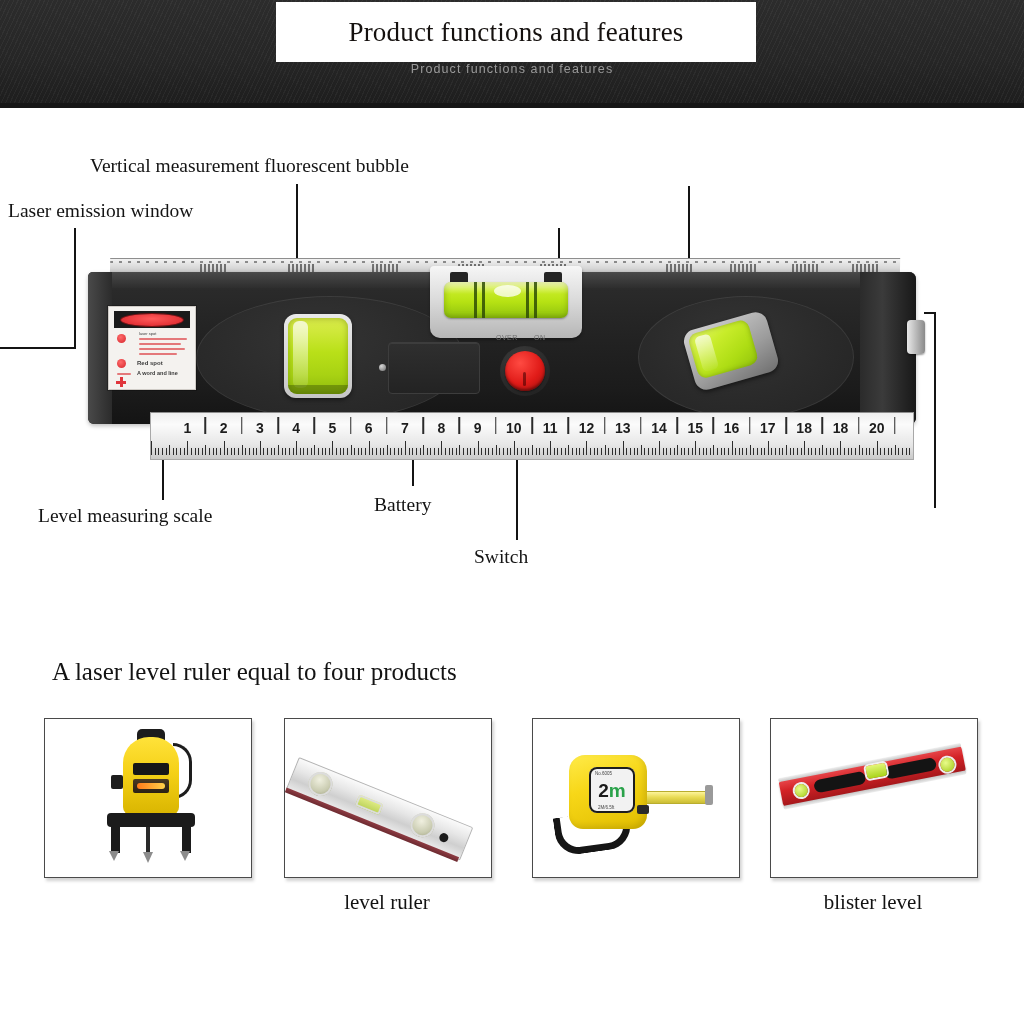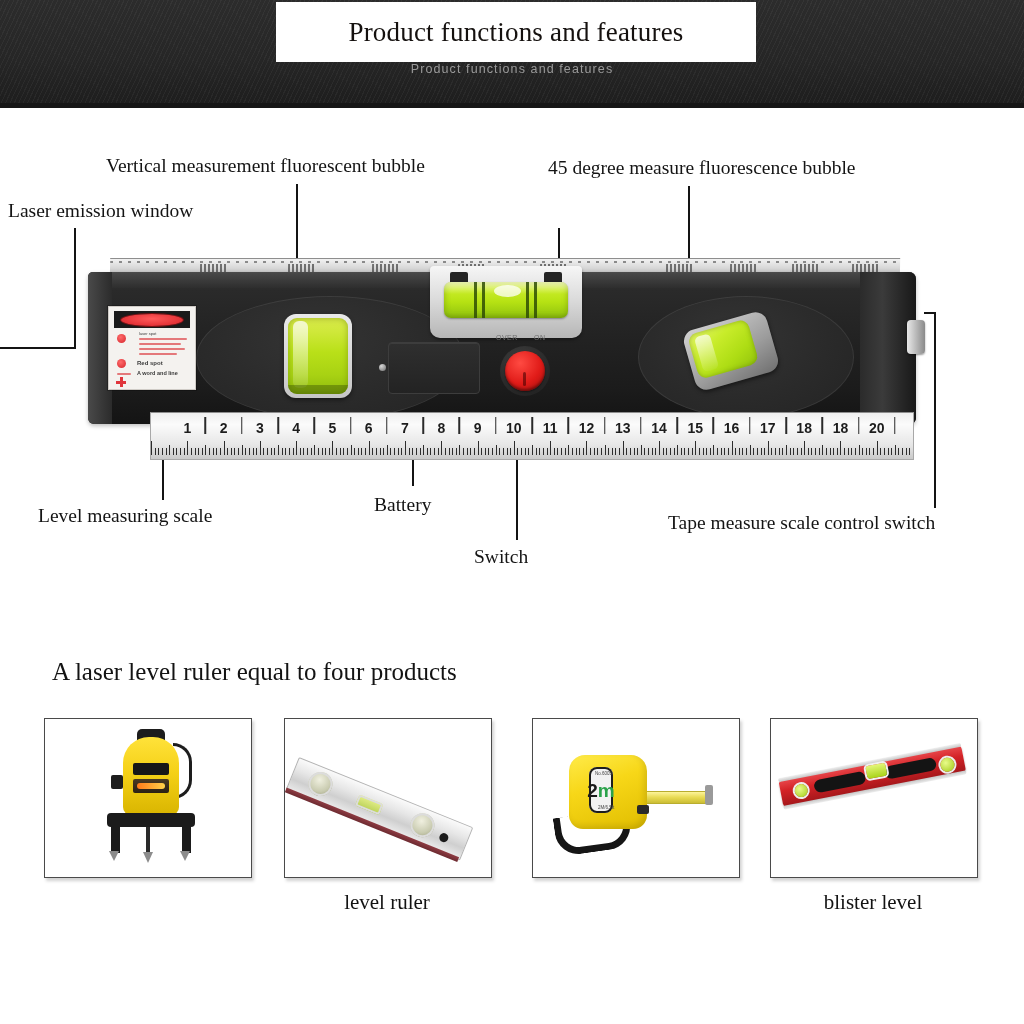--- a/index.html
+++ b/index.html
@@ -344,21 +344,21 @@
   .lr-dot{position:absolute;left:160px;top:16px;width:9px;height:9px;border-radius:50%;background:#1b1b1b;}
 
   
   .tm-case{
     position:absolute;left:36px;top:36px;width:78px;height:74px;
     background:linear-gradient(160deg,#ffeb4a 0%,#f7d718 40%,#e0bd00 100%);
     border-radius:16px 16px 14px 14px;
     box-shadow:inset -3px -3px 6px rgba(0,0,0,.12);
   }
   .tm-face{
-    position:absolute;left:56px;top:48px;width:24px;height:46px;border-radius:8px;
+    position:absolute;left:56px;top:48px;width:46px;height:46px;border-radius:8px;
     background:#f2f2f2;box-shadow:inset 0 0 0 2px #1d1d1d;
     display:flex;align-items:center;justify-content:center;
   }
   .tm-2m{font-family:"Liberation Sans", sans-serif;font-weight:bold;font-size:19px;color:#1a1a1a;line-height:1;}
   .tm-2m .m{color:#2aa24a;}
   .tm-sub{position:absolute;top:4px;left:6px;font-size:4.5px;color:#444;
     font-family:"Liberation Sans", sans-serif;}
   .tm-sub2{position:absolute;bottom:3px;left:9px;font-size:4.5px;color:#444;
     font-family:"Liberation Sans", sans-serif;}
   .tm-blade{
@@ -409,26 +409,24 @@
 <div class="page">
 
   <div class="header">
     <div class="title-box">
       <div class="title">Product functions and features</div>
     </div>
     <div class="subtitle">Product functions and features</div>
   </div>
 
   <div class="lbl" style="left:8px;  top:200px;">Laser emission window</div>
-  <div class="lbl" style="left:90px; top:155px;margin-left:16px;">Vertical measurement fluorescent bubble</div>
-  <div class="lbl" style="left:548px;top:157px;">45 degree measure fluorescence bubble</div>
+  <div class="lbl" style="left:90px; top:155px;">Vertical measurement fluorescent bubble</div>
   <div class="lbl" style="left:38px; top:505px;">Level measuring scale</div>
   <div class="lbl" style="left:374px;top:494px;">Battery</div>
   <div class="lbl" style="left:474px;top:546px;">Switch</div>
-  <div class="lbl" style="left:668px;top:512px;">Tape measure scale control switch</div>
 
   <div class="lead" style="left:74px; top:228px;width:2px;height:120px;"></div>
   <div class="lead" style="left:0px;  top:347px;width:76px;height:2px;"></div>
   <div class="lead" style="left:296px;top:184px;width:2px;height:146px;"></div>
   <div class="lead" style="left:558px;top:228px;width:2px;height:58px;"></div>
   <div class="lead" style="left:688px;top:186px;width:2px;height:130px;"></div>
   <div class="lead" style="left:162px;top:448px;width:2px;height:52px;"></div>
   <div class="lead" style="left:412px;top:390px;width:2px;height:96px;"></div>
   <div class="lead" style="left:516px;top:382px;width:2px;height:158px;"></div>
   <div class="lead" style="left:934px;top:312px;width:2px;height:196px;"></div>

